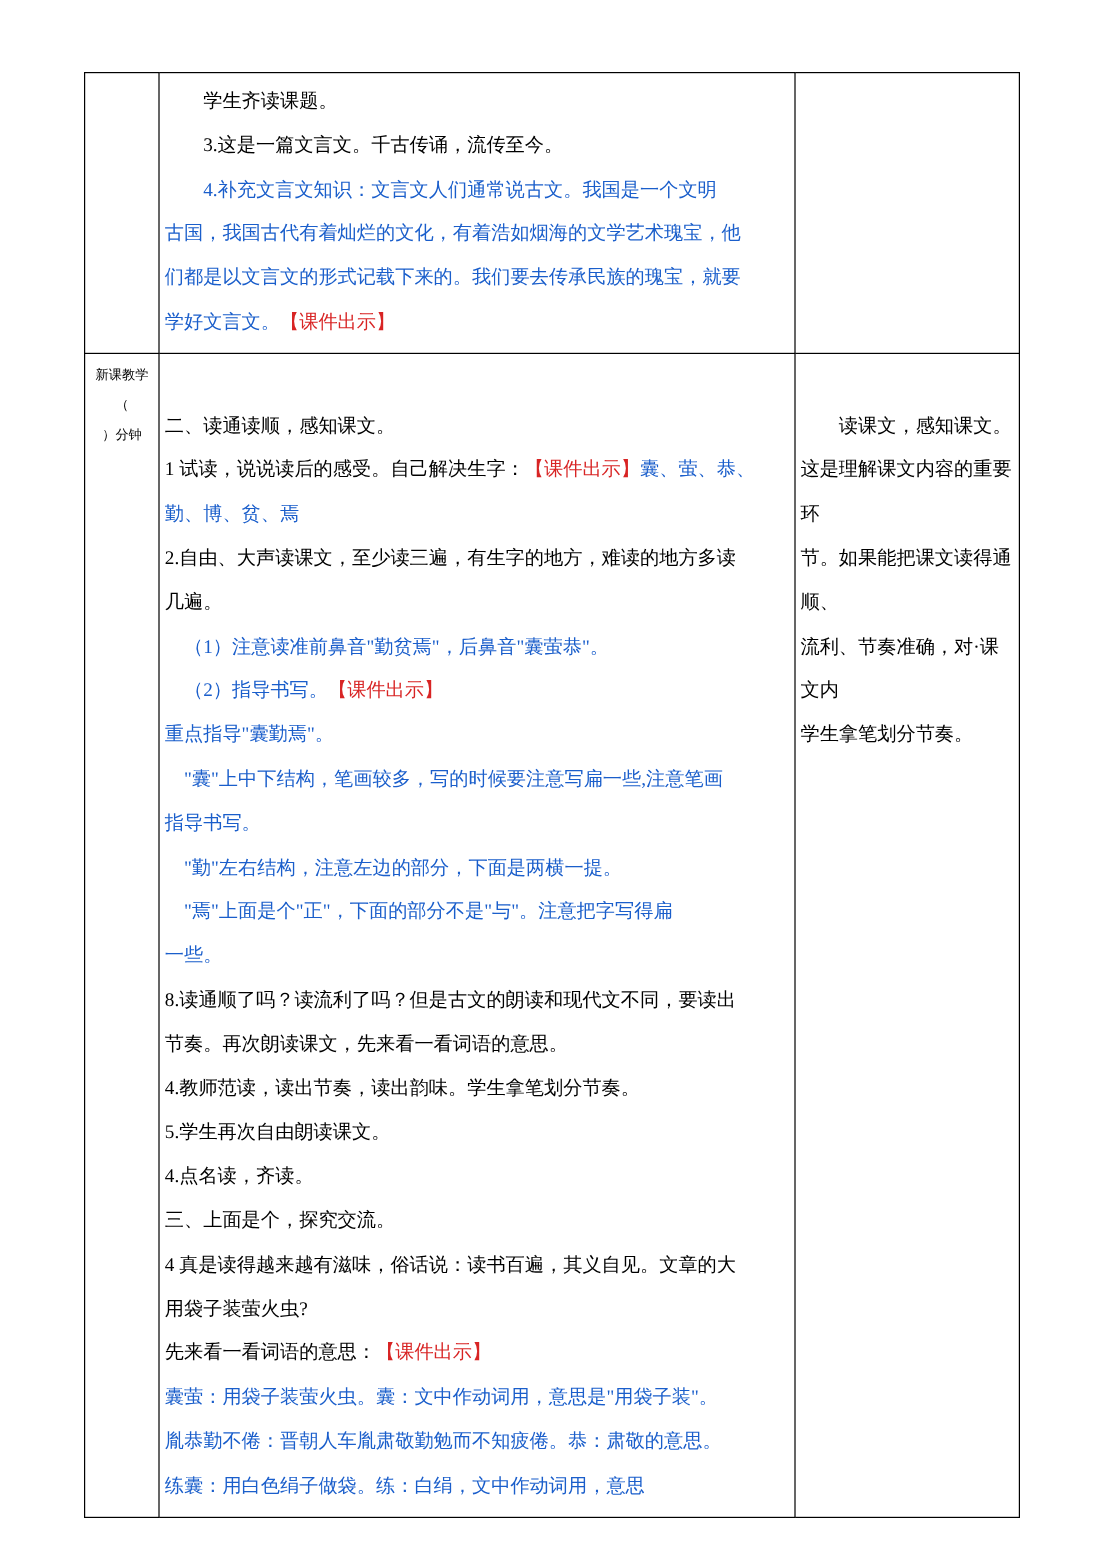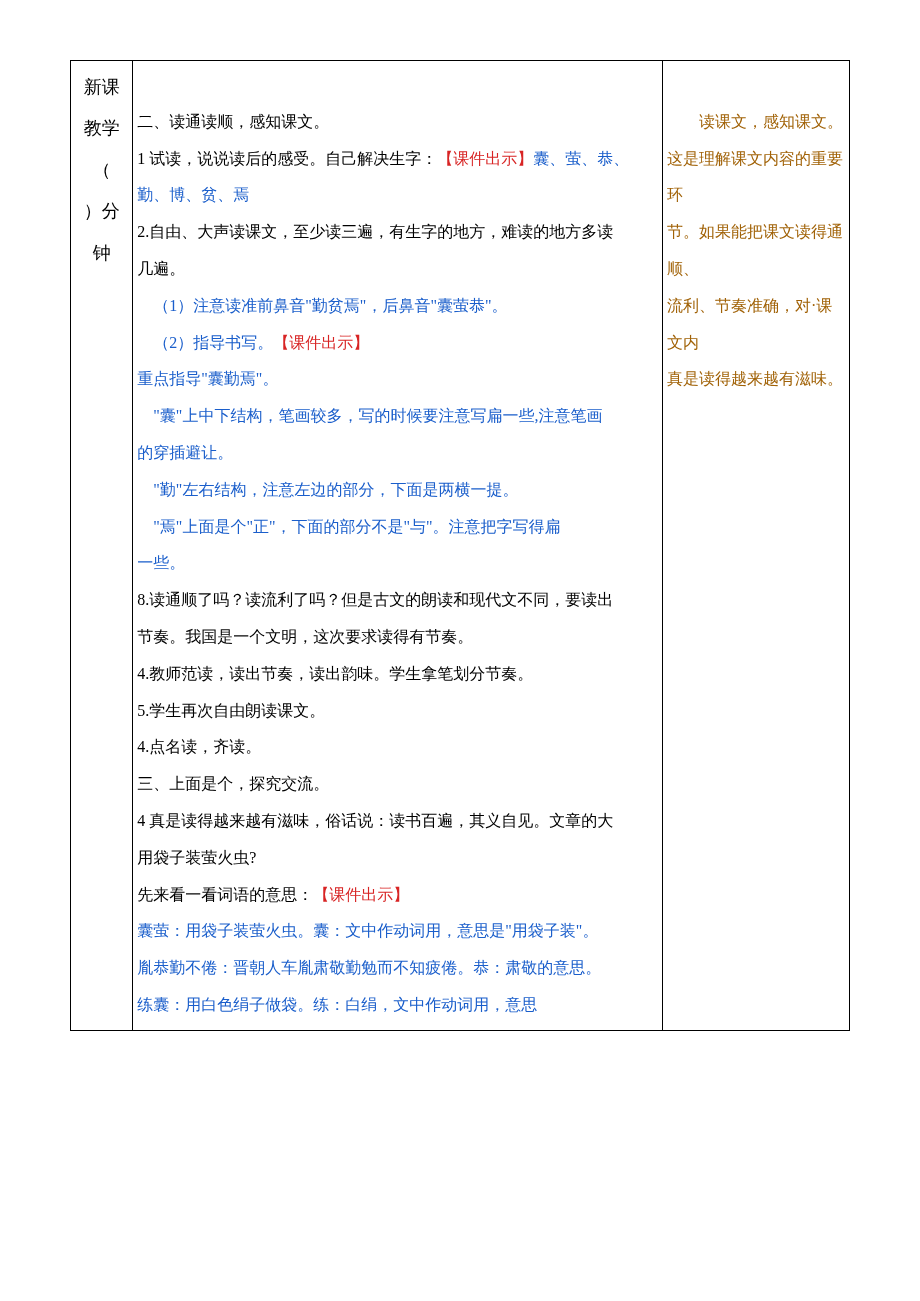--- a/index.html
+++ b/index.html
@@ -19,46 +19,60 @@
   table.layout td {
     border: 1px solid #000000;
     vertical-align: top;
     padding: 6px 4px;
     line-height: 2.3;
   }
   td.col-label {
     width: 60px;
     text-align: center;
     vertical-align: middle;
-    font-size: 18px;
+    font-size: 11px;
     line-height: 1.6;
     padding: 0 4px;
   }
   td.col-main {
     width: 510px;
     padding: 8px 8px 8px 10px;
   }
   td.col-note {
     width: 180px;
     padding: 8px 6px;
   }
   .indent1 { text-indent: 2em; }
   .indent2 { text-indent: 1em; }
   .blue { color: #1a5ecb; }
   .red { color: #d82424; }
-  .green { color: #a16207; }
+  .green { color: #000000; }
   .line { margin: 0; }
   .note-line { line-height: 2.3; }
 </style>
 </head>
 <body>
 
 <table class="layout">
 
   <tbody>
+      <tr>
+    <td class="col-label"></td>
+    <td class="col-main">
+      <p class="line indent1">学生齐读课题。</p>
+      <p class="line indent1">3.这是一篇文言文。千古传诵，流传至今。</p>
+      <p class="line indent1 blue">4.补充文言文知识：文言文人们通常说古文。我国是一个文明</p>
+      <p class="line blue">古国，我国古代有着灿烂的文化，有着浩如烟海的文学艺术瑰宝，他</p>
+      <p class="line blue">们都是以文言文的形式记载下来的。我们要去传承民族的瑰宝，就要</p>
+      <p class="line">
+        <span class="blue">学好文言文。</span><span class="red">【课件出示】</span>
+      </p>
+    </td>
+    <td class="col-note"></td>
+  </tr>
 
   <tr>
     <td class="col-label">
       <div>新课教学</div>
       <div>（</div>
       <div>）分钟</div>
     </td>
     <td class="col-main">
       <p class="line">&nbsp;</p>
       <p class="line">二、读通读顺，感知课文。</p>
@@ -67,42 +81,42 @@
       </p>
       <p class="line blue">勤、博、贫、焉</p>
       <p class="line">2.自由、大声读课文，至少读三遍，有生字的地方，难读的地方多读</p>
       <p class="line">几遍。</p>
       <p class="line indent2 blue">（1）注意读准前鼻音"勤贫焉"，后鼻音"囊萤恭"。</p>
       <p class="line indent2">
         <span class="blue">（2）指导书写。</span><span class="red">【课件出示】</span>
       </p>
       <p class="line blue">重点指导"囊勤焉"。</p>
       <p class="line indent2 blue">"囊"上中下结构，笔画较多，写的时候要注意写扁一些,注意笔画</p>
-      <p class="line blue">的穿插避让。</p>
+      <p class="line blue">指导书写。</p>
       <p class="line indent2 blue">"勤"左右结构，注意左边的部分，下面是两横一提。</p>
       <p class="line indent2 blue">"焉"上面是个"正"，下面的部分不是"与"。注意把字写得扁</p>
       <p class="line blue">一些。</p>
       <p class="line">8.读通顺了吗？读流利了吗？但是古文的朗读和现代文不同，要读出</p>
-      <p class="line">节奏。我国是一个文明，这次要求读得有节奏。</p>
+      <p class="line">节奏。再次朗读课文，先来看一看词语的意思。</p>
       <p class="line">4.教师范读，读出节奏，读出韵味。学生拿笔划分节奏。</p>
       <p class="line">5.学生再次自由朗读课文。</p>
       <p class="line">4.点名读，齐读。</p>
       <p class="line">三、上面是个，探究交流。</p>
       <p class="line">4 真是读得越来越有滋味，俗话说：读书百遍，其义自见。文章的大</p>
       <p class="line">用袋子装萤火虫?</p>
       <p class="line">
         <span>先来看一看词语的意思：</span><span class="red">【课件出示】</span>
       </p>
       <p class="line blue">囊萤：用袋子装萤火虫。囊：文中作动词用，意思是"用袋子装"。</p>
       <p class="line blue">胤恭勤不倦：晋朝人车胤肃敬勤勉而不知疲倦。恭：肃敬的意思。</p>
       <p class="line blue">练囊：用白色绢子做袋。练：白绢，文中作动词用，意思</p>
     </td>
     <td class="col-note">
       <p class="note-line">&nbsp;</p>
       <p class="note-line green indent1">读课文，感知课文。</p>
       <p class="note-line green">这是理解课文内容的重要环</p>
       <p class="note-line green">节。如果能把课文读得通顺、</p>
       <p class="note-line green">流利、节奏准确，对·课文内</p>
-      <p class="note-line green">真是读得越来越有滋味。</p>
+      <p class="note-line green">学生拿笔划分节奏。</p>
     </td>
   </tr>
 </tbody>
   </table>
 
 </body></html>

